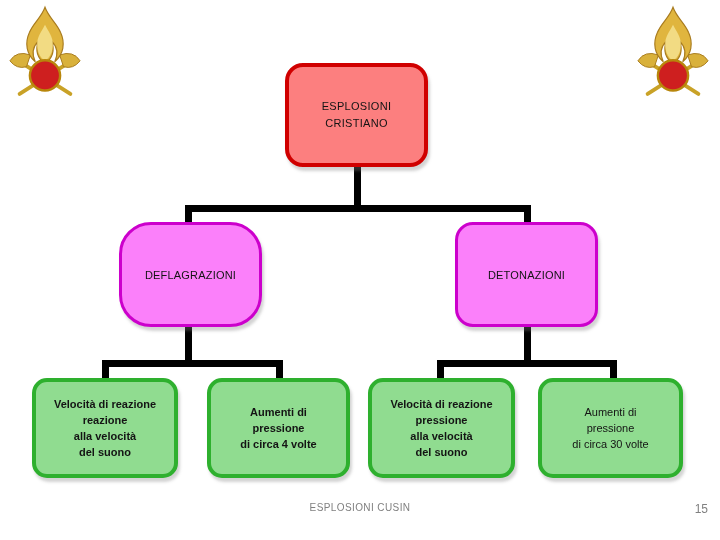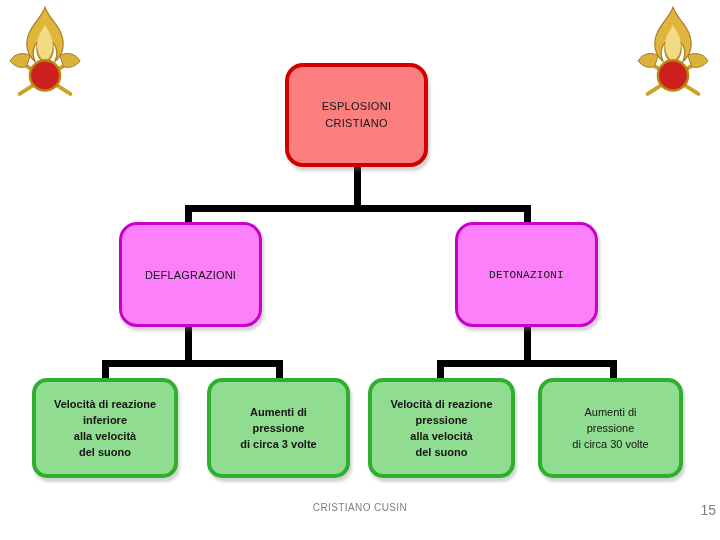--- a/index.html
+++ b/index.html
@@ -16,43 +16,43 @@
   .node span { display:block; }
   .root {
     left:285px; top:63px; width:143px; height:104px;
     background:#FC7F7F; border:4px solid #D00000; border-radius:18px;
     font-size:11px; line-height:17px; letter-spacing:0.3px;
   }
   .branch {
     background:#FB80FA; border:3px solid #CC00CC; border-radius:18px;
     font-size:11px; letter-spacing:0.2px;
   }
-  .branch.left  { left:119px; top:222px; width:143px; height:105px; }
-  .branch.right { left:455px; top:222px; width:143px; height:105px;font-family:Liberation Mono, monospace; }
+  .branch.left  { left:119px; top:222px; width:143px; height:105px;border-radius:32px; }
+  .branch.right { left:455px; top:222px; width:143px; height:105px; }
   .leaf {
     top:378px; height:100px;
     background:#90DC90; border:4px solid #2EB02E; border-radius:15px;
     font-size:11px; font-weight:bold; line-height:16px;
   }
   .leaf.regular { font-weight:normal; }
   .leaf1 { left:32px;  width:146px; }
   .leaf2 { left:207px; width:143px; }
   .leaf3 { left:368px; width:147px; }
   .leaf4 { left:538px; width:145px; }
   .conn { position:absolute; background:#000000; }
   .logo { position:absolute; top:3px; width:78px; height:102px; }
   .logo.left  { left:6px; }
   .logo.right { left:634px; }
   .footer-author {
     position:absolute; left:0; top:502px; width:720px; text-align:center;
     font-size:10px; color:#808080; letter-spacing:0.4px;
   }
   .footer-page {
-    position:absolute; top:502px; right:40px;
-    font-size:14px; color:#808080;
+    position:absolute; top:502px; right:48px;
+    font-size:12px; color:#808080;
   }
 </style>
 </head>
 <body>
 
 <div class="slide">
 
   <div class="logo left">
     <svg viewBox="0 0 80 100" width="78" height="102" aria-hidden="true">
       <g>
@@ -102,37 +102,37 @@
 
   <div class="node branch left">
     <span>DEFLAGRAZIONI</span>
   </div>
   <div class="node branch right">
     <span>DETONAZIONI</span>
   </div>
 
   <div class="node leaf leaf1">
     <span>Velocità di reazione</span>
-    <span>inferiore</span>
+    <span>reazione</span>
     <span>alla velocità</span>
     <span>del suono</span>
   </div>
   <div class="node leaf leaf2">
     <span>Aumenti di</span>
     <span>pressione</span>
-    <span>di circa 3 volte</span>
+    <span>di circa 4 volte</span>
   </div>
   <div class="node leaf leaf3">
     <span>Velocità di reazione</span>
     <span>pressione</span>
     <span>alla velocità</span>
     <span>del suono</span>
   </div>
   <div class="node leaf leaf4 regular">
     <span>Aumenti di</span>
     <span>pressione</span>
     <span>di circa 30 volte</span>
   </div>
 
-  <div class="footer-author">CRISTIANO CUSIN</div>
+  <div class="footer-author">ESPLOSIONI CUSIN</div>
   <div class="footer-page">15</div>
 
 </div>
 
 </body></html>

